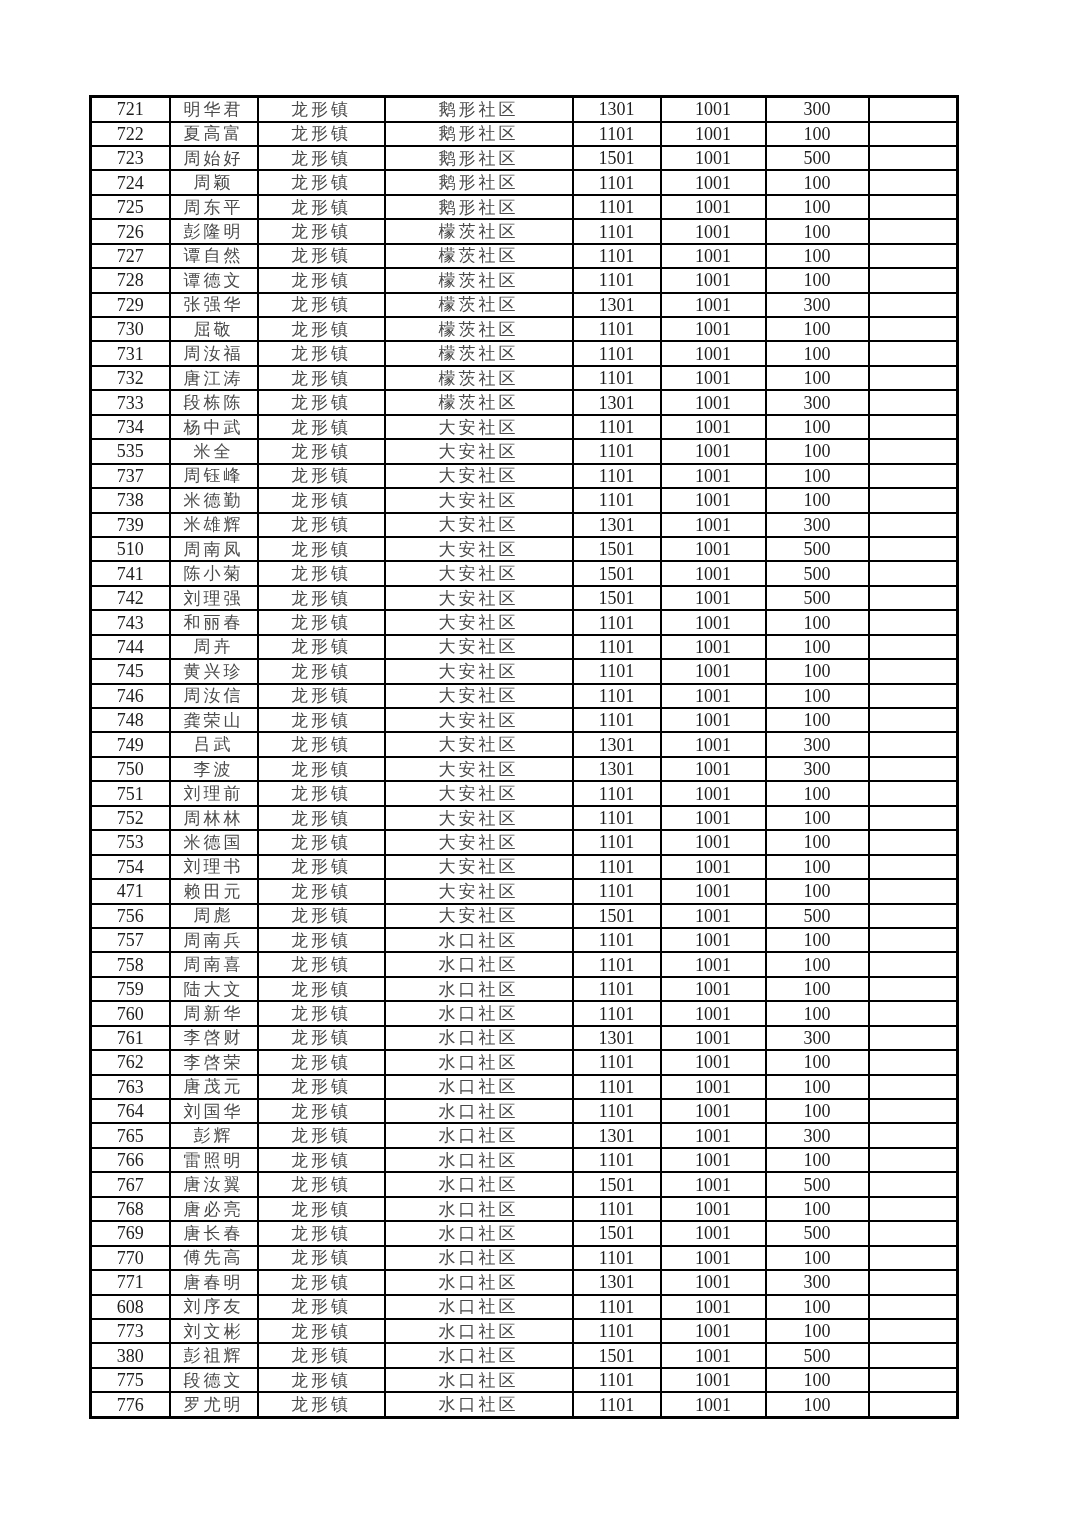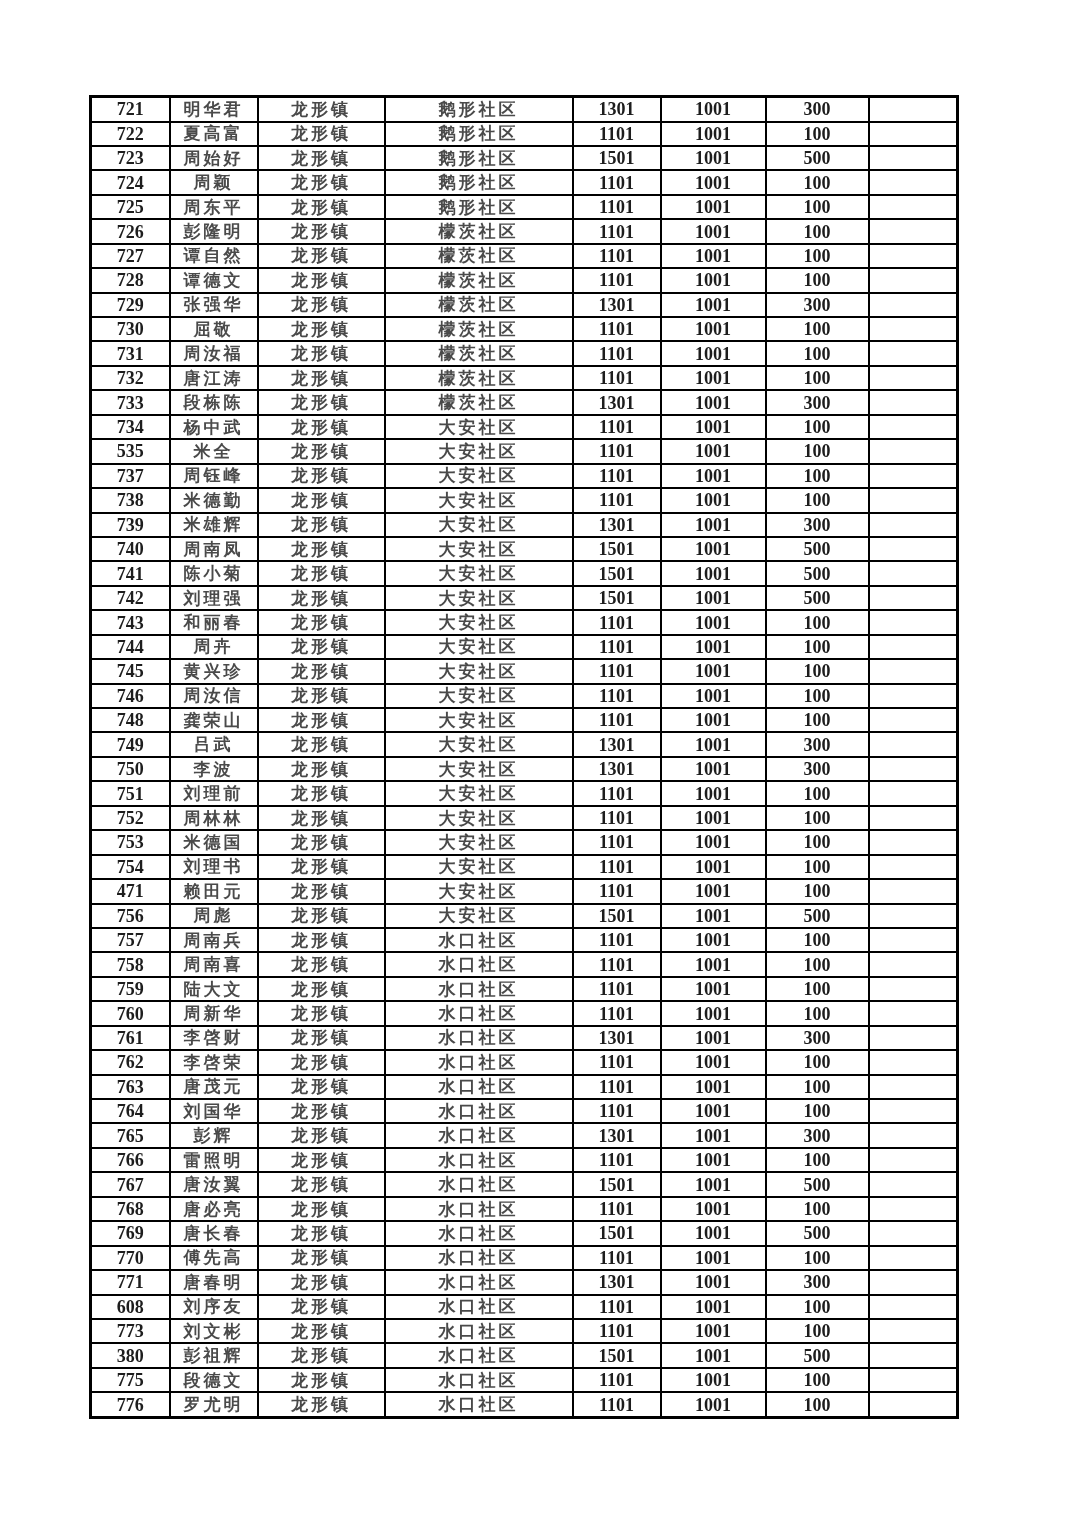--- a/index.html
+++ b/index.html
@@ -3,21 +3,20 @@
 <meta charset="utf-8">
 <style>
   html,body{margin:0;padding:0;}
   .page{
     position:relative;
     width:1075px;
     height:1519px;
     background:var(--page-bg,#ffffff);
     font-family:"Liberation Serif","DejaVu Serif",serif;
     overflow:hidden;
-    font-weight:bold;
   }
   table.roster{
     position:absolute;
     left:89px;
     top:95px;
     width:867px;
     height:1324px;
     border-collapse:collapse;
     table-layout:fixed;
     border:3px solid var(--border-color,#000);
@@ -229,21 +228,21 @@
           <td>739</td>
           <td class="cjk">米雄辉</td>
           <td class="cjk">龙形镇</td>
           <td class="cjk">大安社区</td>
           <td>1301</td>
           <td>1001</td>
           <td>300</td>
           <td></td>
         </tr>
         <tr>
-          <td>740</td>
+          <td>510</td>
           <td class="cjk">周南凤</td>
           <td class="cjk">龙形镇</td>
           <td class="cjk">大安社区</td>
           <td>1501</td>
           <td>1001</td>
           <td>500</td>
           <td></td>
         </tr>
         <tr>
           <td>741</td>

